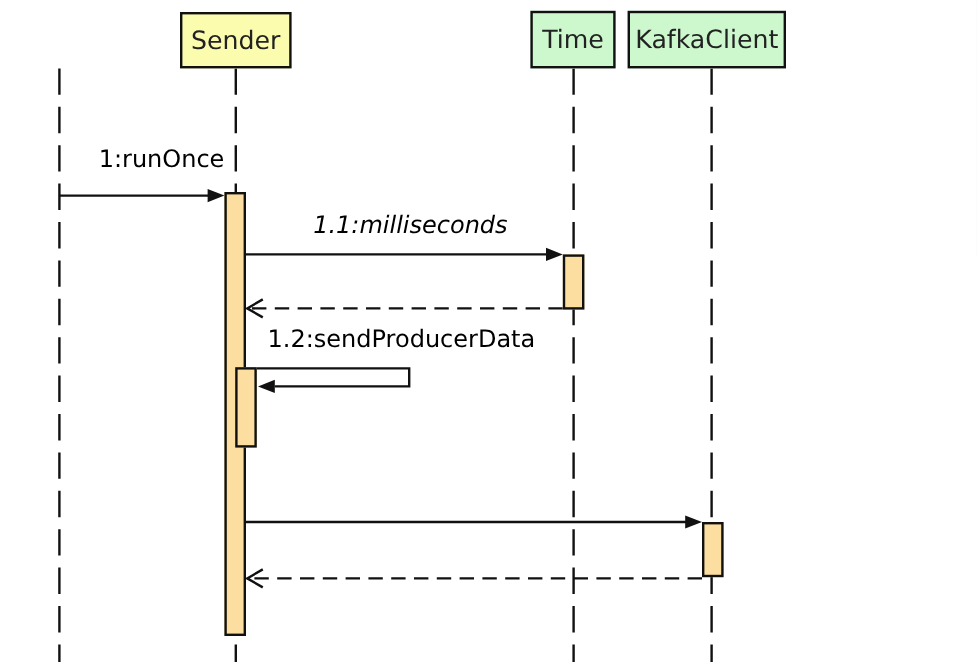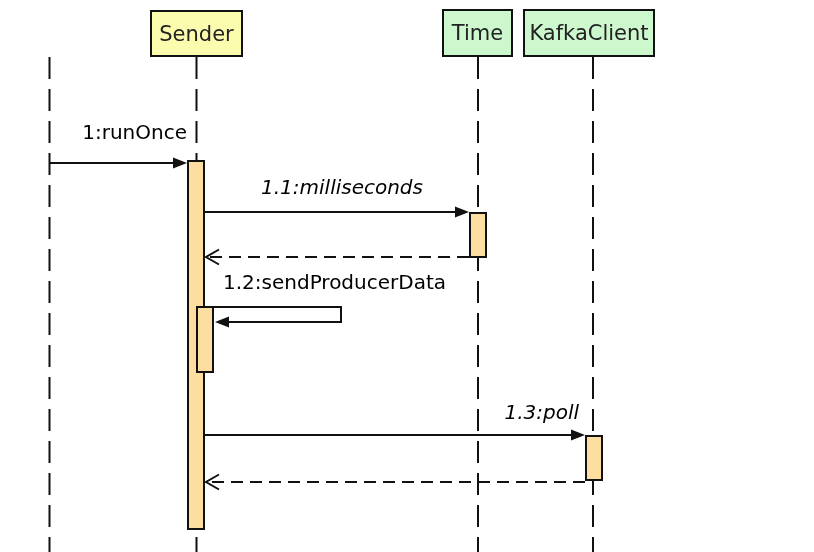--- a/index.html
+++ b/index.html
@@ -103,14 +103,13 @@
   </div>
 
   <div class="act" style="left:187px;top:160px;width:18px;height:370px;"></div>
   <div class="act" style="left:196px;top:306px;width:18px;height:67px;"></div>
   <div class="act" style="left:469px;top:212px;width:18px;height:46px;"></div>
   <div class="act" style="left:585px;top:435px;width:18px;height:46px;"></div>
 
   <div class="mlabel" style="left:49px;top:120px;width:138px;text-align:right;">1:runOnce</div>
   <div class="mlabel italic" style="left:222px;top:175px;width:240px;text-align:center;">1.1:milliseconds</div>
   <div class="mlabel" style="left:223px;top:270px;">1.2:sendProducerData</div>
-  <div class="mlabel italic" style="left:339px;top:400px;width:240px;text-align:right;">1.3:poll</div>
 </div>
 
 </body></html>

